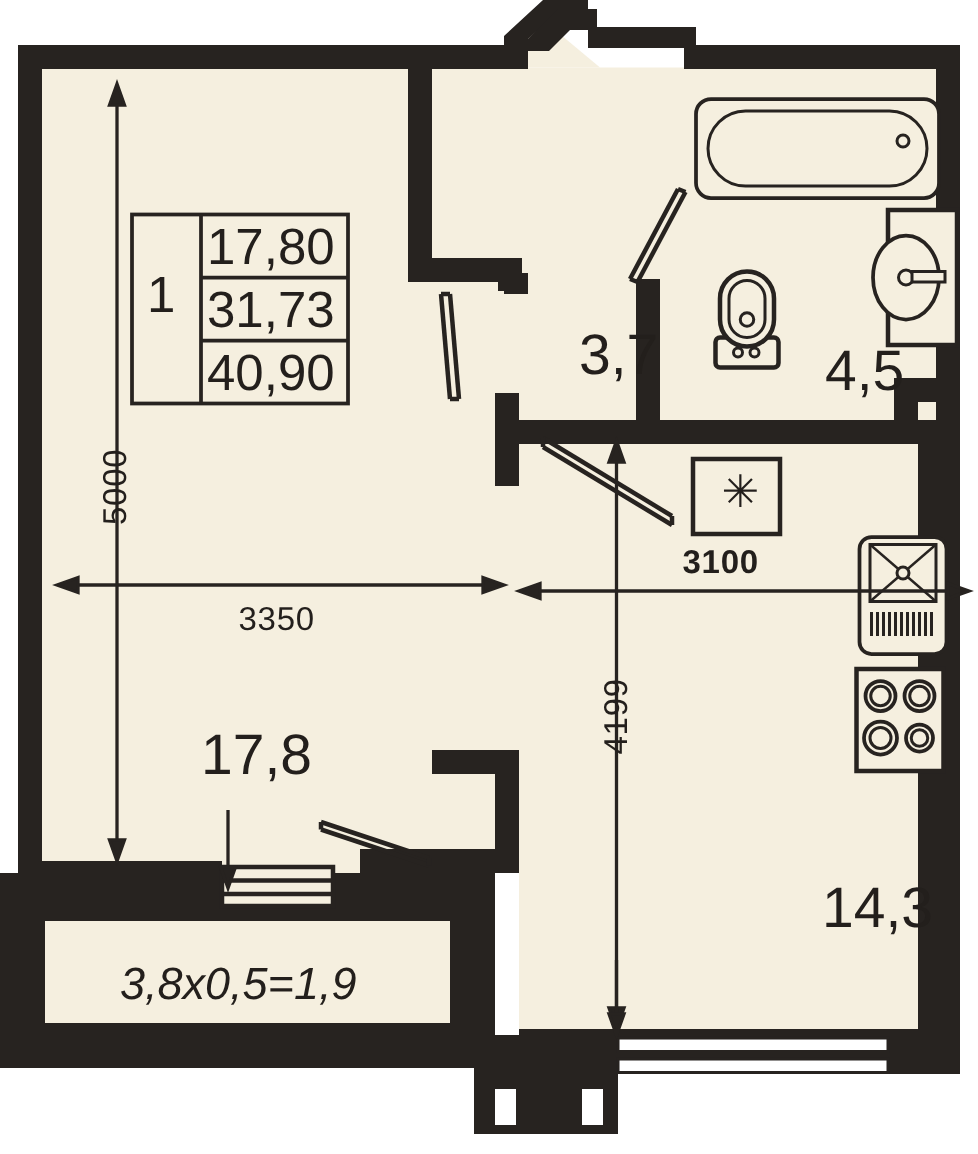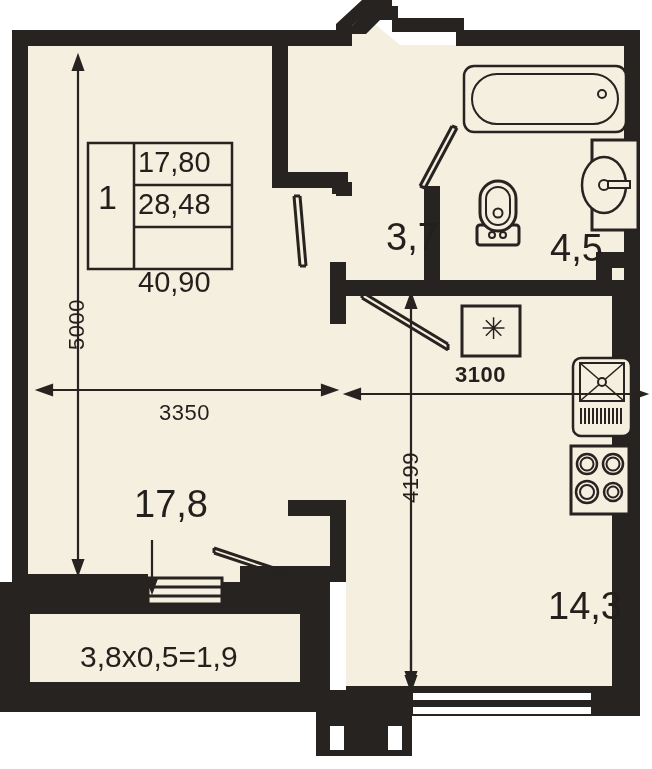--- a/index.html
+++ b/index.html
@@ -4,22 +4,22 @@
 <style>
   html,body{margin:0;padding:0;background:#ffffff;}
   body{font-family:"Liberation Sans",sans-serif;}
   #plan{position:relative;width:652px;height:769px;background:#ffffff;overflow:hidden;}
   #plan svg{position:absolute;left:0;top:0;}
   .lbl{position:absolute;color:#231f1c;font-family:"Liberation Sans",sans-serif;white-space:nowrap;}
   .area{font-size:38px;}
   .dim{font-size:22px;letter-spacing:.5px;}
   .dim.vert{transform-origin:0 0;}
   .tbl-num{font-size:34px;}
-  .tbl-big{font-size:29px;}
-  .balc{font-size:30px;}
+  .tbl-big{font-size:34px;}
+  .balc{font-size:30px;font-style:italic;}
   .star{font-size:30px;line-height:1;}
 </style>
 </head>
 <body>
 
 <div id="plan">
 
   <svg width="652" height="769" viewBox="0 0 652 769">
     <defs></defs>
 
@@ -242,22 +242,22 @@
     <g>
       <rect x="88" y="143" width="144" height="126" fill="#f5efdf" stroke="#272320" stroke-width="2.5"></rect>
       <line x1="134" y1="143" x2="134" y2="269" stroke="#272320" stroke-width="2.5"></line>
       <line x1="134" y1="185" x2="232" y2="185" stroke="#272320" stroke-width="2.5"></line>
       <line x1="134" y1="227" x2="232" y2="227" stroke="#272320" stroke-width="2.5"></line>
     </g>
   </svg>
 
   <div class="lbl tbl-num" style="left:98px;top:178px;">1</div>
   <div class="lbl tbl-big" style="left:138px;top:146px;">17,80</div>
-  <div class="lbl tbl-big" style="left:138px;top:188px;">28,48</div>
-  <div class="lbl tbl-big" style="left:138px;top:230px;margin-top:36px;">40,90</div>
+  <div class="lbl tbl-big" style="left:138px;top:188px;">31,73</div>
+  <div class="lbl tbl-big" style="left:138px;top:230px;">40,90</div>
 
   <div class="lbl area" style="left:134px;top:483px;">17,8</div>
   <div class="lbl area" style="left:386px;top:216px;">3,7</div>
   <div class="lbl area" style="left:550px;top:227px;">4,5</div>
   <div class="lbl area" style="left:548px;top:585px;">14,3</div>
 
   <div class="lbl balc" style="left:80px;top:640px;">3,8x0,5=1,9</div>
 
   <div class="lbl star" style="left:481px;top:314px;">✳</div>
 

